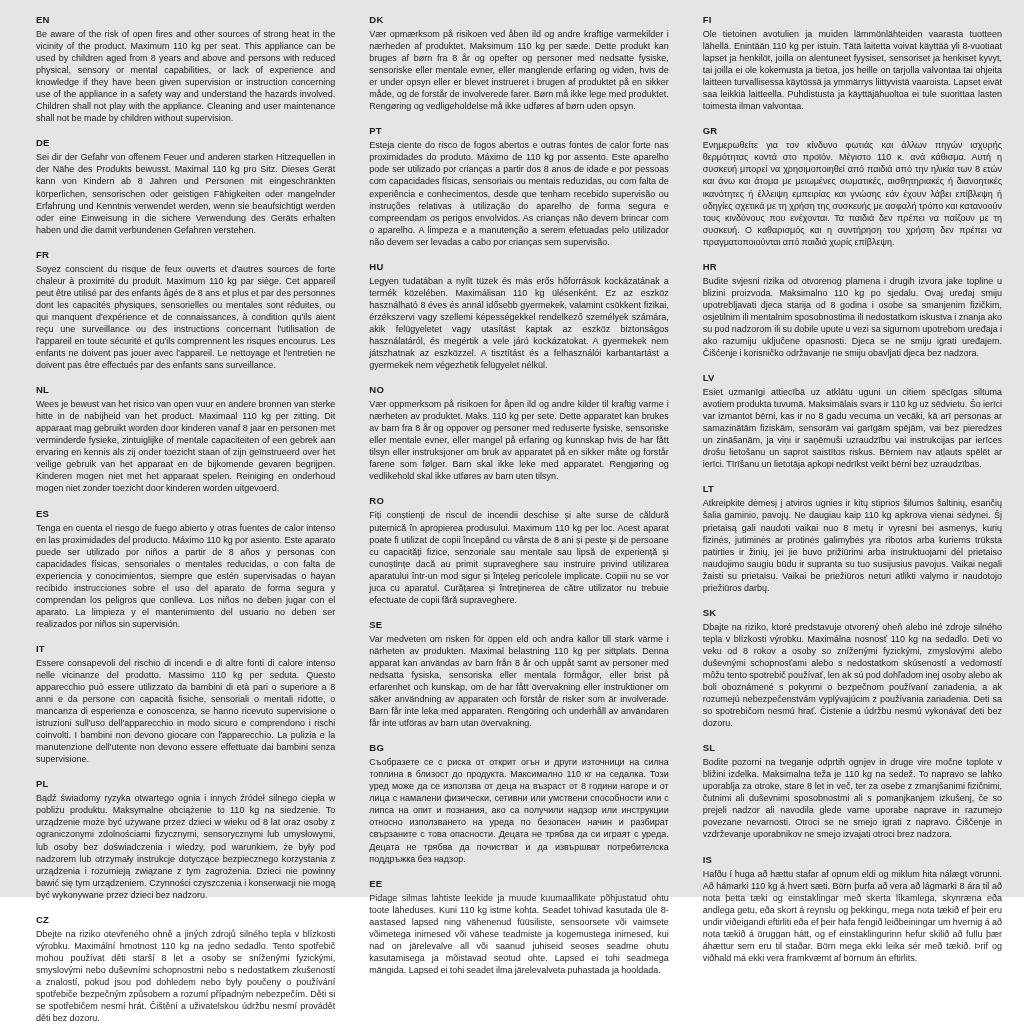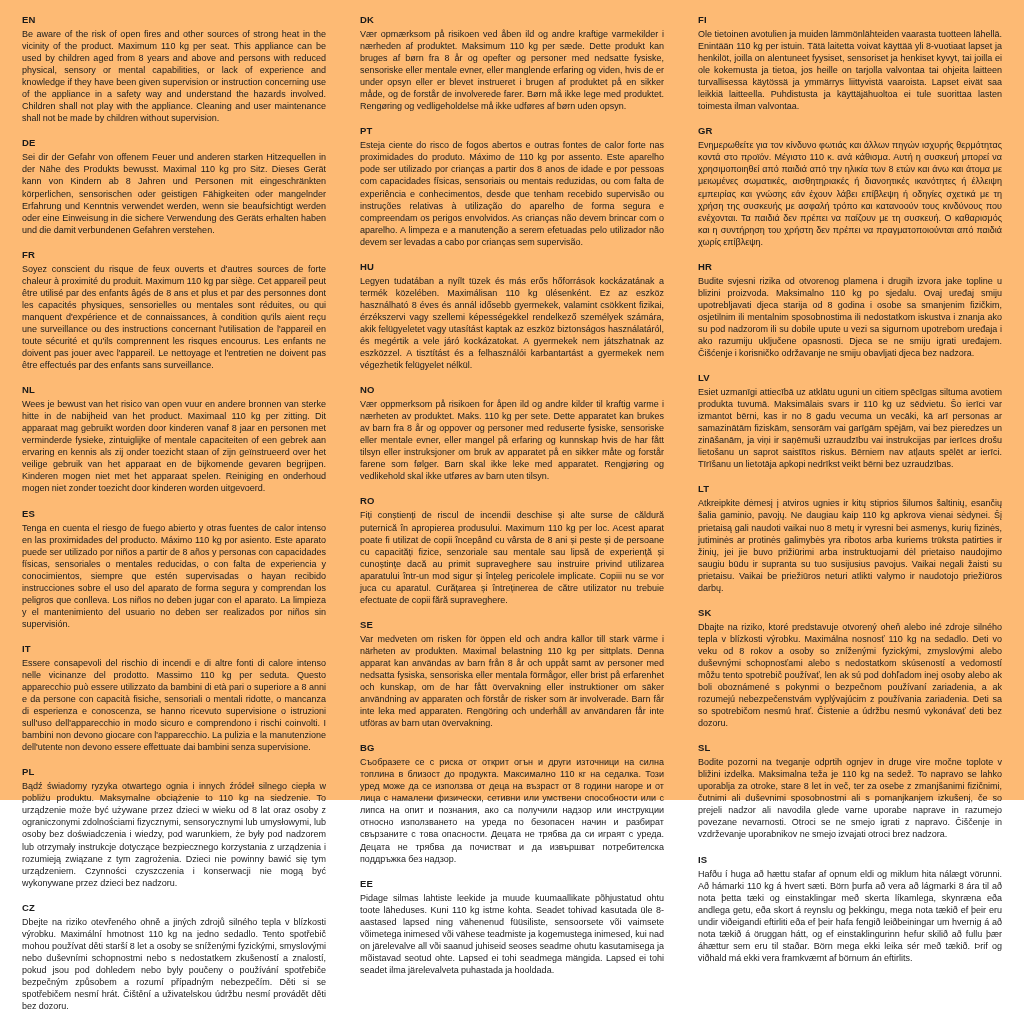--- a/index.html
+++ b/index.html
@@ -10,23 +10,23 @@
   body {
     width: 1024px;
     height: 1024px;
     overflow: hidden;
     font-family: "Liberation Sans", "DejaVu Sans", sans-serif;
     color: #1a1a1a;
   }
   .page {
     box-sizing: border-box;
     width: 1024px;
-    height: 800px;
-    padding: 14px 22px 10px 22px;
-    background: #fdba74;
+    height: 897px;
+    padding: 14px 22px 10px 36px;
+    background: #e5e5e5;
   }
   .columns {
     display: flex;
     flex-direction: row;
     gap: 34px;
     width: 100%;
     height: 100%;
   }
   .col {
     flex: 1 1 0;

